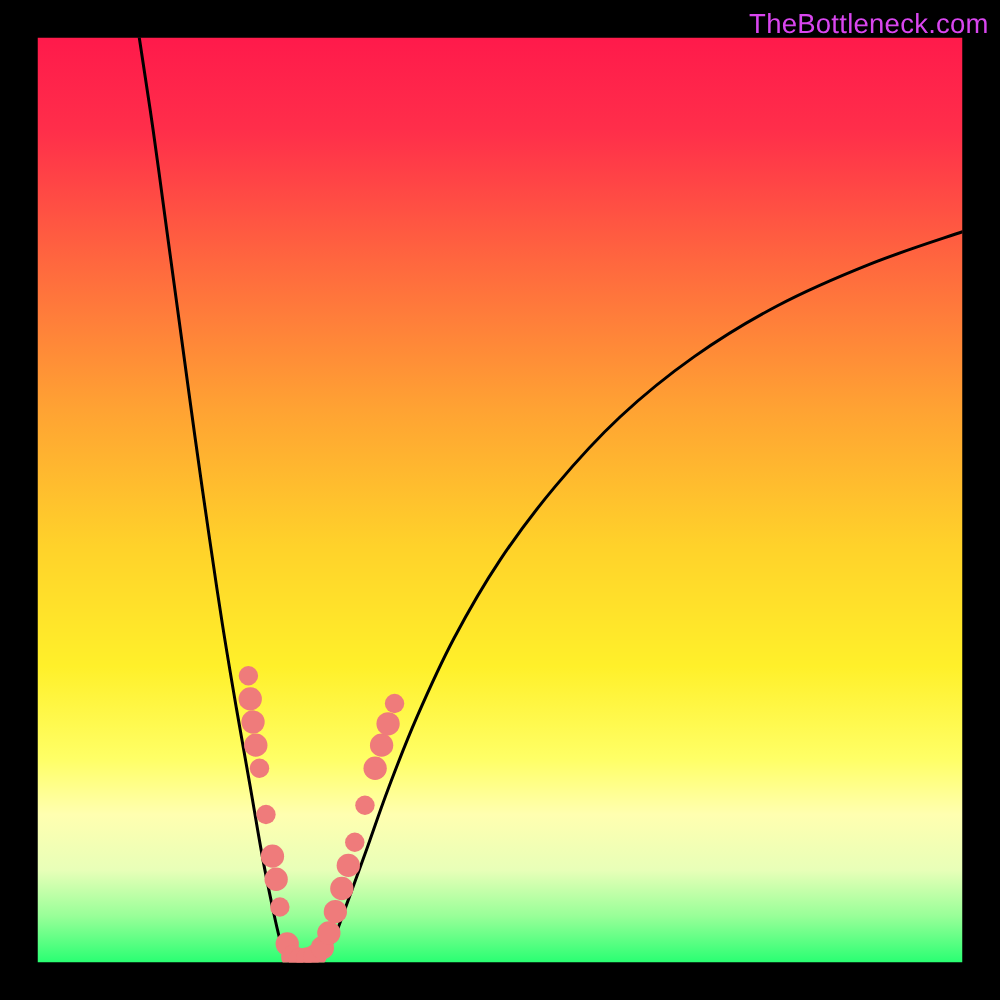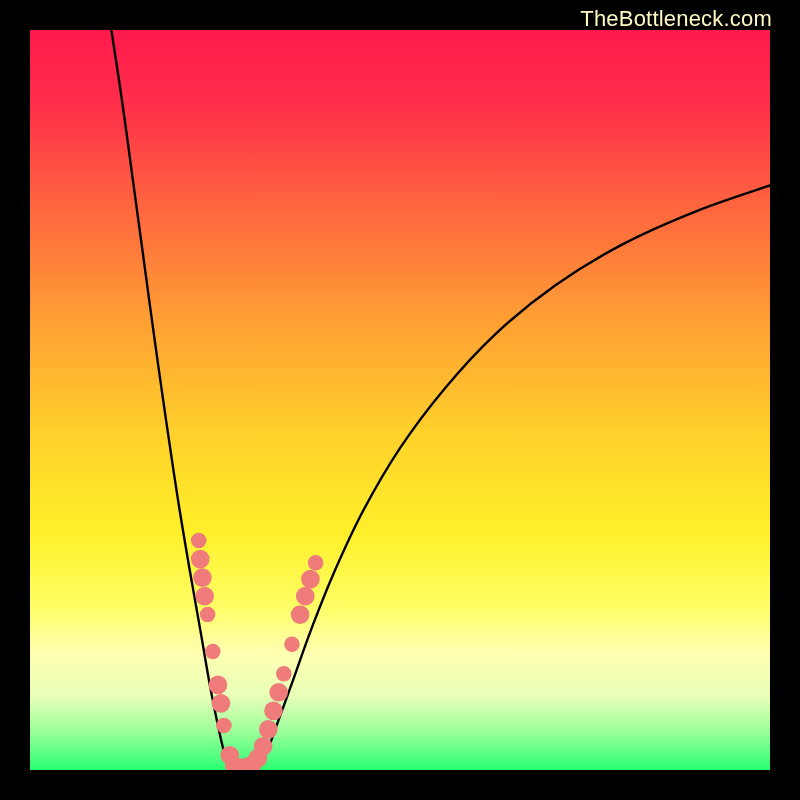--- a/index.html
+++ b/index.html
@@ -24,24 +24,24 @@
     overflow: hidden;
   }
   .gradient-bg {
     position: absolute;
     left: 0; top: 0;
     width: 100%; height: 100%;
   }
   .watermark {
     position: absolute;
     top: 6px;
-    right: 28px;
+    right: 9px;
     font-size: 22px;
     font-weight: 500;
-    color: #fef9c3;
+    color: #d946ef;
     letter-spacing: 0.2px;
     font-family: Arial, Helvetica, sans-serif;
   }
   svg.curves {
     position: absolute;
     left: 0; top: 0;
     width: 100%; height: 100%;
     overflow: visible;
   }
 </style>

